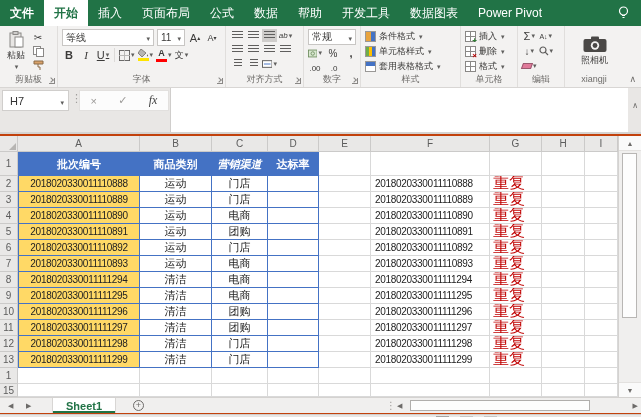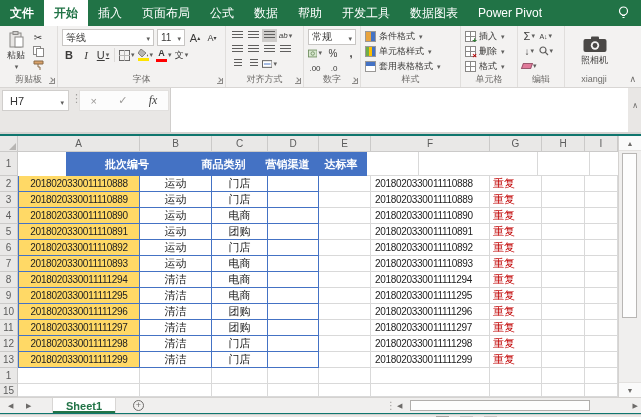--- a/index.html
+++ b/index.html
@@ -2,21 +2,21 @@
 <html style="--green: #217346; --thfill: #4472c4; --batch: #ffd966; --dup: #c00000; --tborder: #4472c4; --gridline: #d9d9d9;"><head>
 <meta charset="utf-8">
 <style>
   :root{
     --green:#217346; --thfill:#4472c4; --batch:#ffd966; --dup:#c00000;
     --tborder:#4472c4; --gridline:#d9d9d9;
   }
   *{box-sizing:border-box;margin:0;padding:0;}
   html,body{width:641px;height:417px;overflow:hidden;}
   body{font-family:"Liberation Sans","DejaVu Sans",sans-serif;background:#fff;-webkit-font-smoothing:antialiased;}
-  .app{position:relative;width:641px;height:417px;background:#0f766e;}
+  .app{position:relative;width:641px;height:417px;background:#c2410c;}
 
   
   .tabbar{position:absolute;left:0;top:0;width:100%;height:26px;background:var(--green);display:flex;align-items:stretch;color:#fff;font-size:12px;white-space:nowrap;}
   .tab{padding:0 10px;display:flex;align-items:center;cursor:pointer;}
   .tab.file{font-weight:bold;}
   .tab.active{background:#fff;color:var(--green);font-weight:bold;}
   .tabbar-right{margin-left:auto;display:flex;align-items:center;gap:16px;padding-right:12px;}
   .tellme,.share{display:flex;align-items:center;gap:5px;font-size:12px;}
 
   
@@ -69,21 +69,21 @@
   .colhdr,.rowhdr{background:#e9e8e7;border-right:1px solid #cbcac9;border-bottom:1px solid #cbcac9;color:#5c5c5c;font-size:10px;display:flex;align-items:center;justify-content:center;flex:none;}
   .corner{position:relative;}
   .corner:after{content:"";position:absolute;right:1px;bottom:1px;border-left:7px solid transparent;border-bottom:7px solid #b7b5b3;}
   .cell{border-right:1px solid var(--gridline);border-bottom:1px solid var(--gridline);display:flex;align-items:center;justify-content:center;overflow:hidden;flex:none;white-space:nowrap;}
   .tb{border-right-color:var(--tborder);border-bottom-color:var(--tborder);}
   .tb-top{border-top:2px solid var(--tborder);}
   .tb-left{border-left:1px solid var(--tborder);}
   .c-head{background:var(--thfill);color:#fff;font-weight:bold;font-size:11px;}
   .c-batch{background:var(--batch);font-size:10px;letter-spacing:-0.3px;}
   .c-id{justify-content:flex-start;padding-left:4px;font-size:10px;letter-spacing:-0.3px;}
-  .c-dup{justify-content:flex-start;padding-left:3px;color:var(--dup);font-size:11px;}
+  .c-dup{justify-content:flex-start;padding-left:3px;color:var(--dup);font-size:16px;}
 
   
   .vscroll{position:absolute;left:618px;top:136px;width:23px;height:261px;background:#f0efee;border-left:1px solid #d4d2d0;}
   .vs-btn{height:15px;display:flex;align-items:center;justify-content:center;font-size:7px;color:#6d6b69;background:#fafafa;border-bottom:1px solid #e3e1df;}
   .vs-btn.down{position:absolute;bottom:0;left:0;right:0;border-top:1px solid #e3e1df;border-bottom:none;}
   .vs-thumb{position:absolute;left:3px;right:4px;top:17px;height:165px;background:#fdfdfd;border:1px solid #b8b6b4;}
 
   
   .sheetbar{position:absolute;left:0;top:397px;width:100%;height:16px;background:#f0efee;border-top:1px solid #d4d2d0;font-size:11px;}
   .nav-arrow{position:absolute;top:0;height:100%;display:flex;align-items:center;font-size:7px;color:#6d6b69;}
@@ -385,23 +385,23 @@
         <div class="colhdr" style="width: 56px;">C</div>
         <div class="colhdr" style="width: 51px;">D</div>
         <div class="colhdr" style="width: 52px;">E</div>
         <div class="colhdr" style="width: 119px;">F</div>
         <div class="colhdr" style="width: 52px;">G</div>
         <div class="colhdr" style="width: 43px;">H</div>
         <div class="colhdr" style="width: 33px;">I</div>
       </div>
       <div class="g-row" style="height: 24px;">
         <div class="rowhdr" style="width: 18px;">1</div>
-        <div class="cell tb tb-top c-head tb-left" style="width: 122px; margin-left: 48px;">批次编号</div>
+        <div class="cell tb tb-top c-head tb-left" style="width: 122px;">批次编号</div>
         <div class="cell tb tb-top c-head" style="width: 72px;">商品类别</div>
-        <div class="cell tb tb-top c-head" style="width: 56px;">营销渠道</div>
+        <div class="cell tb tb-top c-head" style="width: 56px; font-style: italic;">营销渠道</div>
         <div class="cell tb tb-top c-head" style="width: 51px;">达标率</div>
         <div class="cell" style="width: 52px;"></div>
         <div class="cell" style="width: 119px;"></div>
         <div class="cell" style="width: 52px;"></div>
         <div class="cell" style="width: 43px;"></div>
         <div class="cell" style="width: 33px;"></div>
       </div>
       <div class="g-row" style="height: 16px;">
         <div class="rowhdr" style="width: 18px;">2</div>
         <div class="cell tb tb-left c-batch" style="width: 122px;">2018020330011110888</div>

